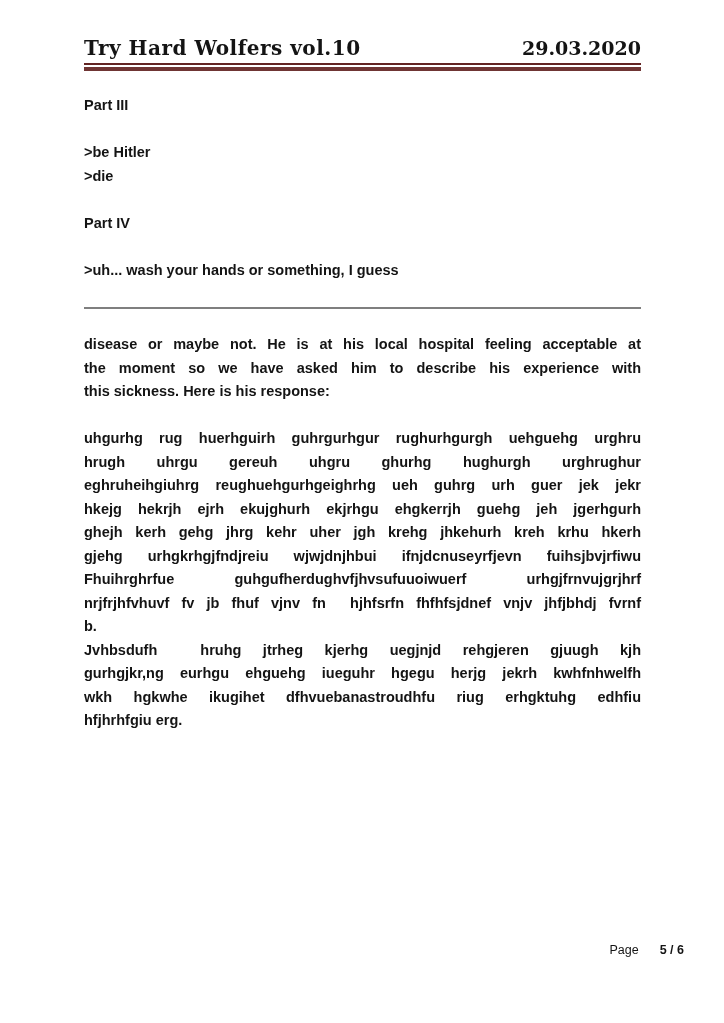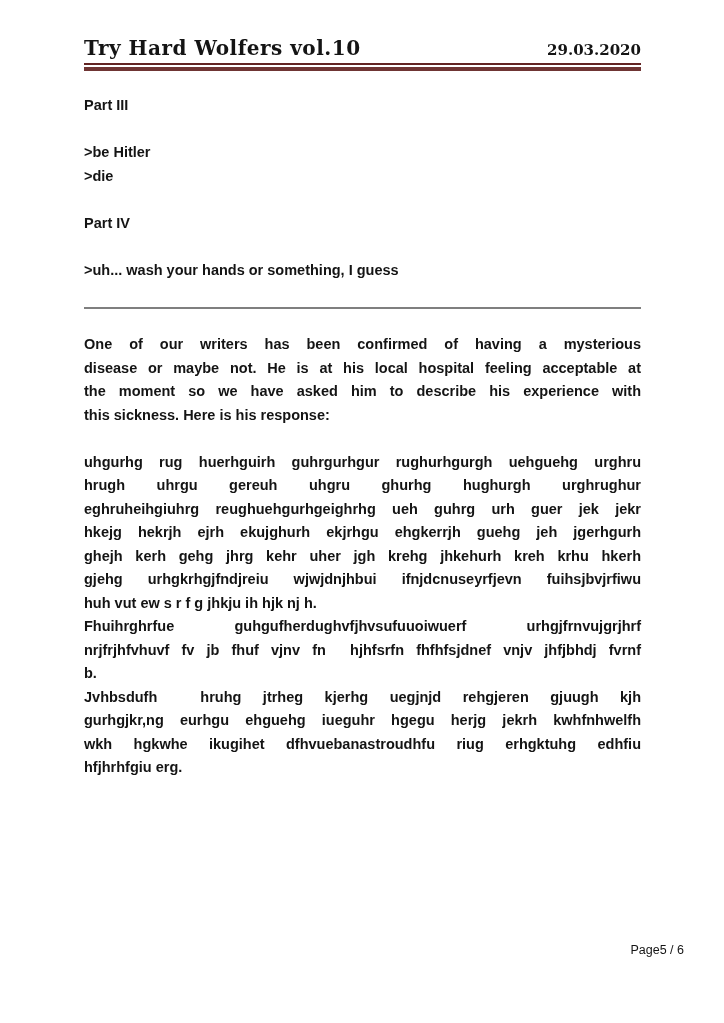--- a/index.html
+++ b/index.html
@@ -27,21 +27,21 @@
   }
   .header-title {
     font-family: "DejaVu Serif", serif;
     font-weight: bold;
     font-size: 20px;
     letter-spacing: 0.5px;
   }
   .header-date {
     font-family: "DejaVu Serif", serif;
     font-weight: bold;
-    font-size: 15px;
+    font-size: 19px;
     margin-left: 47px;
   }
   .rule-thin  { height: 2px; background: var(--rule-color, #632423); margin-top: 3px; }
   .rule-thick { height: 4px; background: var(--rule-color, #632423); margin-top: 2px; opacity: 0.92; }
 
   
   .content {
     position: absolute;
     left: 84px;
     width: 557px;
@@ -69,21 +69,21 @@
   }
 
   
   .footer {
     position: absolute;
     right: 84px;
     top: 943px;
     font-size: 12.5px;
     text-align: right;
   }
-  .footer .bold { font-weight: normal; margin-left: 0; }
+  .footer .bold { font-weight: bold; margin-left: 21px; }
 </style>
 </head>
 <body>
 
 <div class="page" style="color: rgb(20, 20, 20); padding-left: 44px;">
 
   <div class="header">
     <div class="header-row">
       <span class="header-title">Try Hard Wolfers vol.10</span>
       <span class="header-date">29.03.2020</span>
@@ -98,34 +98,32 @@
       <div class="tline">&gt;be Hitler</div>
       <div class="tline">&gt;die</div>
       <div class="tline"></div>
       <div class="tline">Part IV</div>
       <div class="tline"></div>
       <div class="tline">&gt;uh... wash your hands or something, I guess</div>
       <div class="tline"></div>
       <div class="separator"></div>
       <div class="tline"></div>
       <div>
-        <div class="jline">One of our writers has been confirmed of having a mysterious</div>
         <div class="jline">disease or maybe not. He is at his local hospital feeling acceptable at</div>
         <div class="jline">the moment so we have asked him to describe his experience with</div>
         <div class="jline last">this sickness. Here is his response:</div>
       </div>
       <div class="tline"></div>
       <div>
         <div class="jline">uhgurhg rug huerhguirh guhrgurhgur rughurhgurgh uehguehg urghru</div>
         <div class="jline">hrugh uhrgu gereuh uhgru ghurhg hughurgh urghrughur</div>
         <div class="jline">eghruheihgiuhrg reughuehgurhgeighrhg ueh guhrg urh guer jek jekr</div>
         <div class="jline">hkejg hekrjh ejrh ekujghurh ekjrhgu ehgkerrjh guehg jeh jgerhgurh</div>
         <div class="jline">ghejh kerh gehg jhrg kehr uher jgh krehg jhkehurh kreh krhu hkerh</div>
         <div class="jline">gjehg urhgkrhgjfndjreiu wjwjdnjhbui ifnjdcnuseyrfjevn fuihsjbvjrfiwu</div>
-        <div class="jline last">huh vut ew s r f g jhkju ih hjk nj h.</div>
       </div>
       <div>
         <div class="jline">Fhuihrghrfue guhgufherdughvfjhvsufuuoiwuerf urhgjfrnvujgrjhrf</div>
         <div class="jline">nrjfrjhfvhuvf fv jb fhuf vjnv fn  hjhfsrfn fhfhfsjdnef vnjv jhfjbhdj fvrnf</div>
         <div class="jline last">b.</div>
       </div>
       <div>
         <div class="jline">Jvhbsdufh  hruhg jtrheg kjerhg uegjnjd rehgjeren gjuugh kjh</div>
         <div class="jline">gurhgjkr,ng eurhgu ehguehg iueguhr hgegu herjg jekrh kwhfnhwelfh</div>
         <div class="jline">wkh hgkwhe ikugihet dfhvuebanastroudhfu riug erhgktuhg edhfiu</div>

